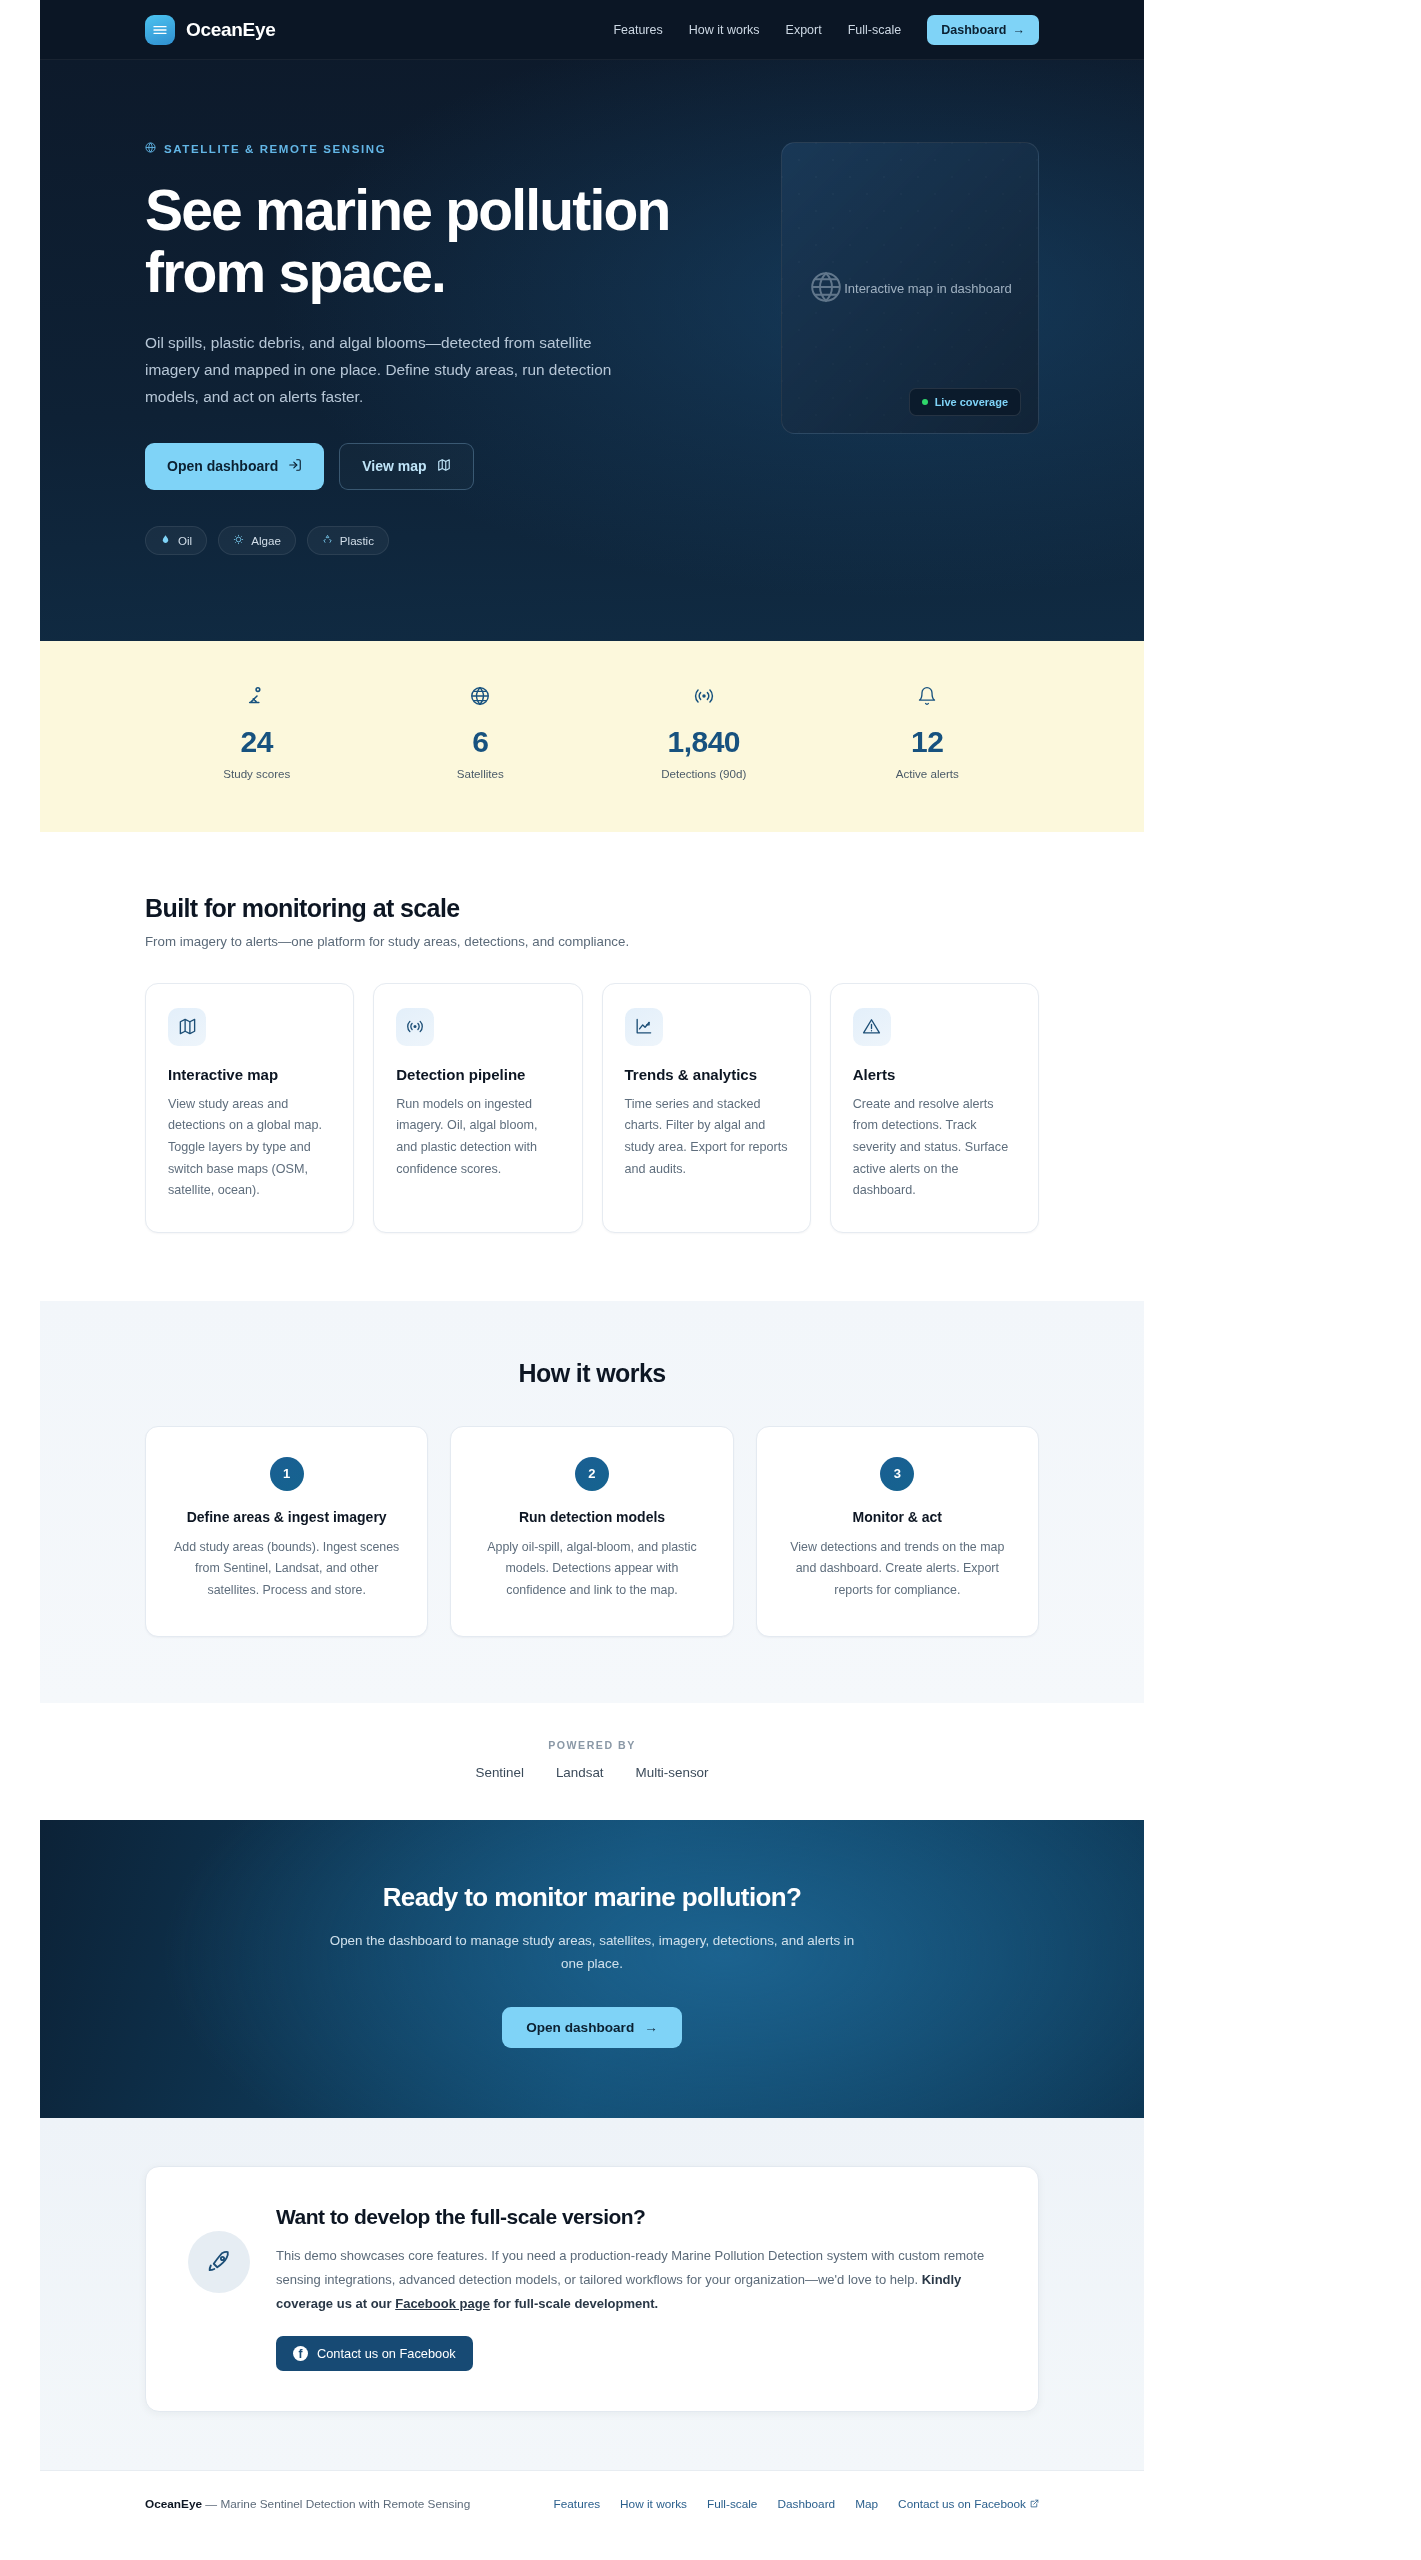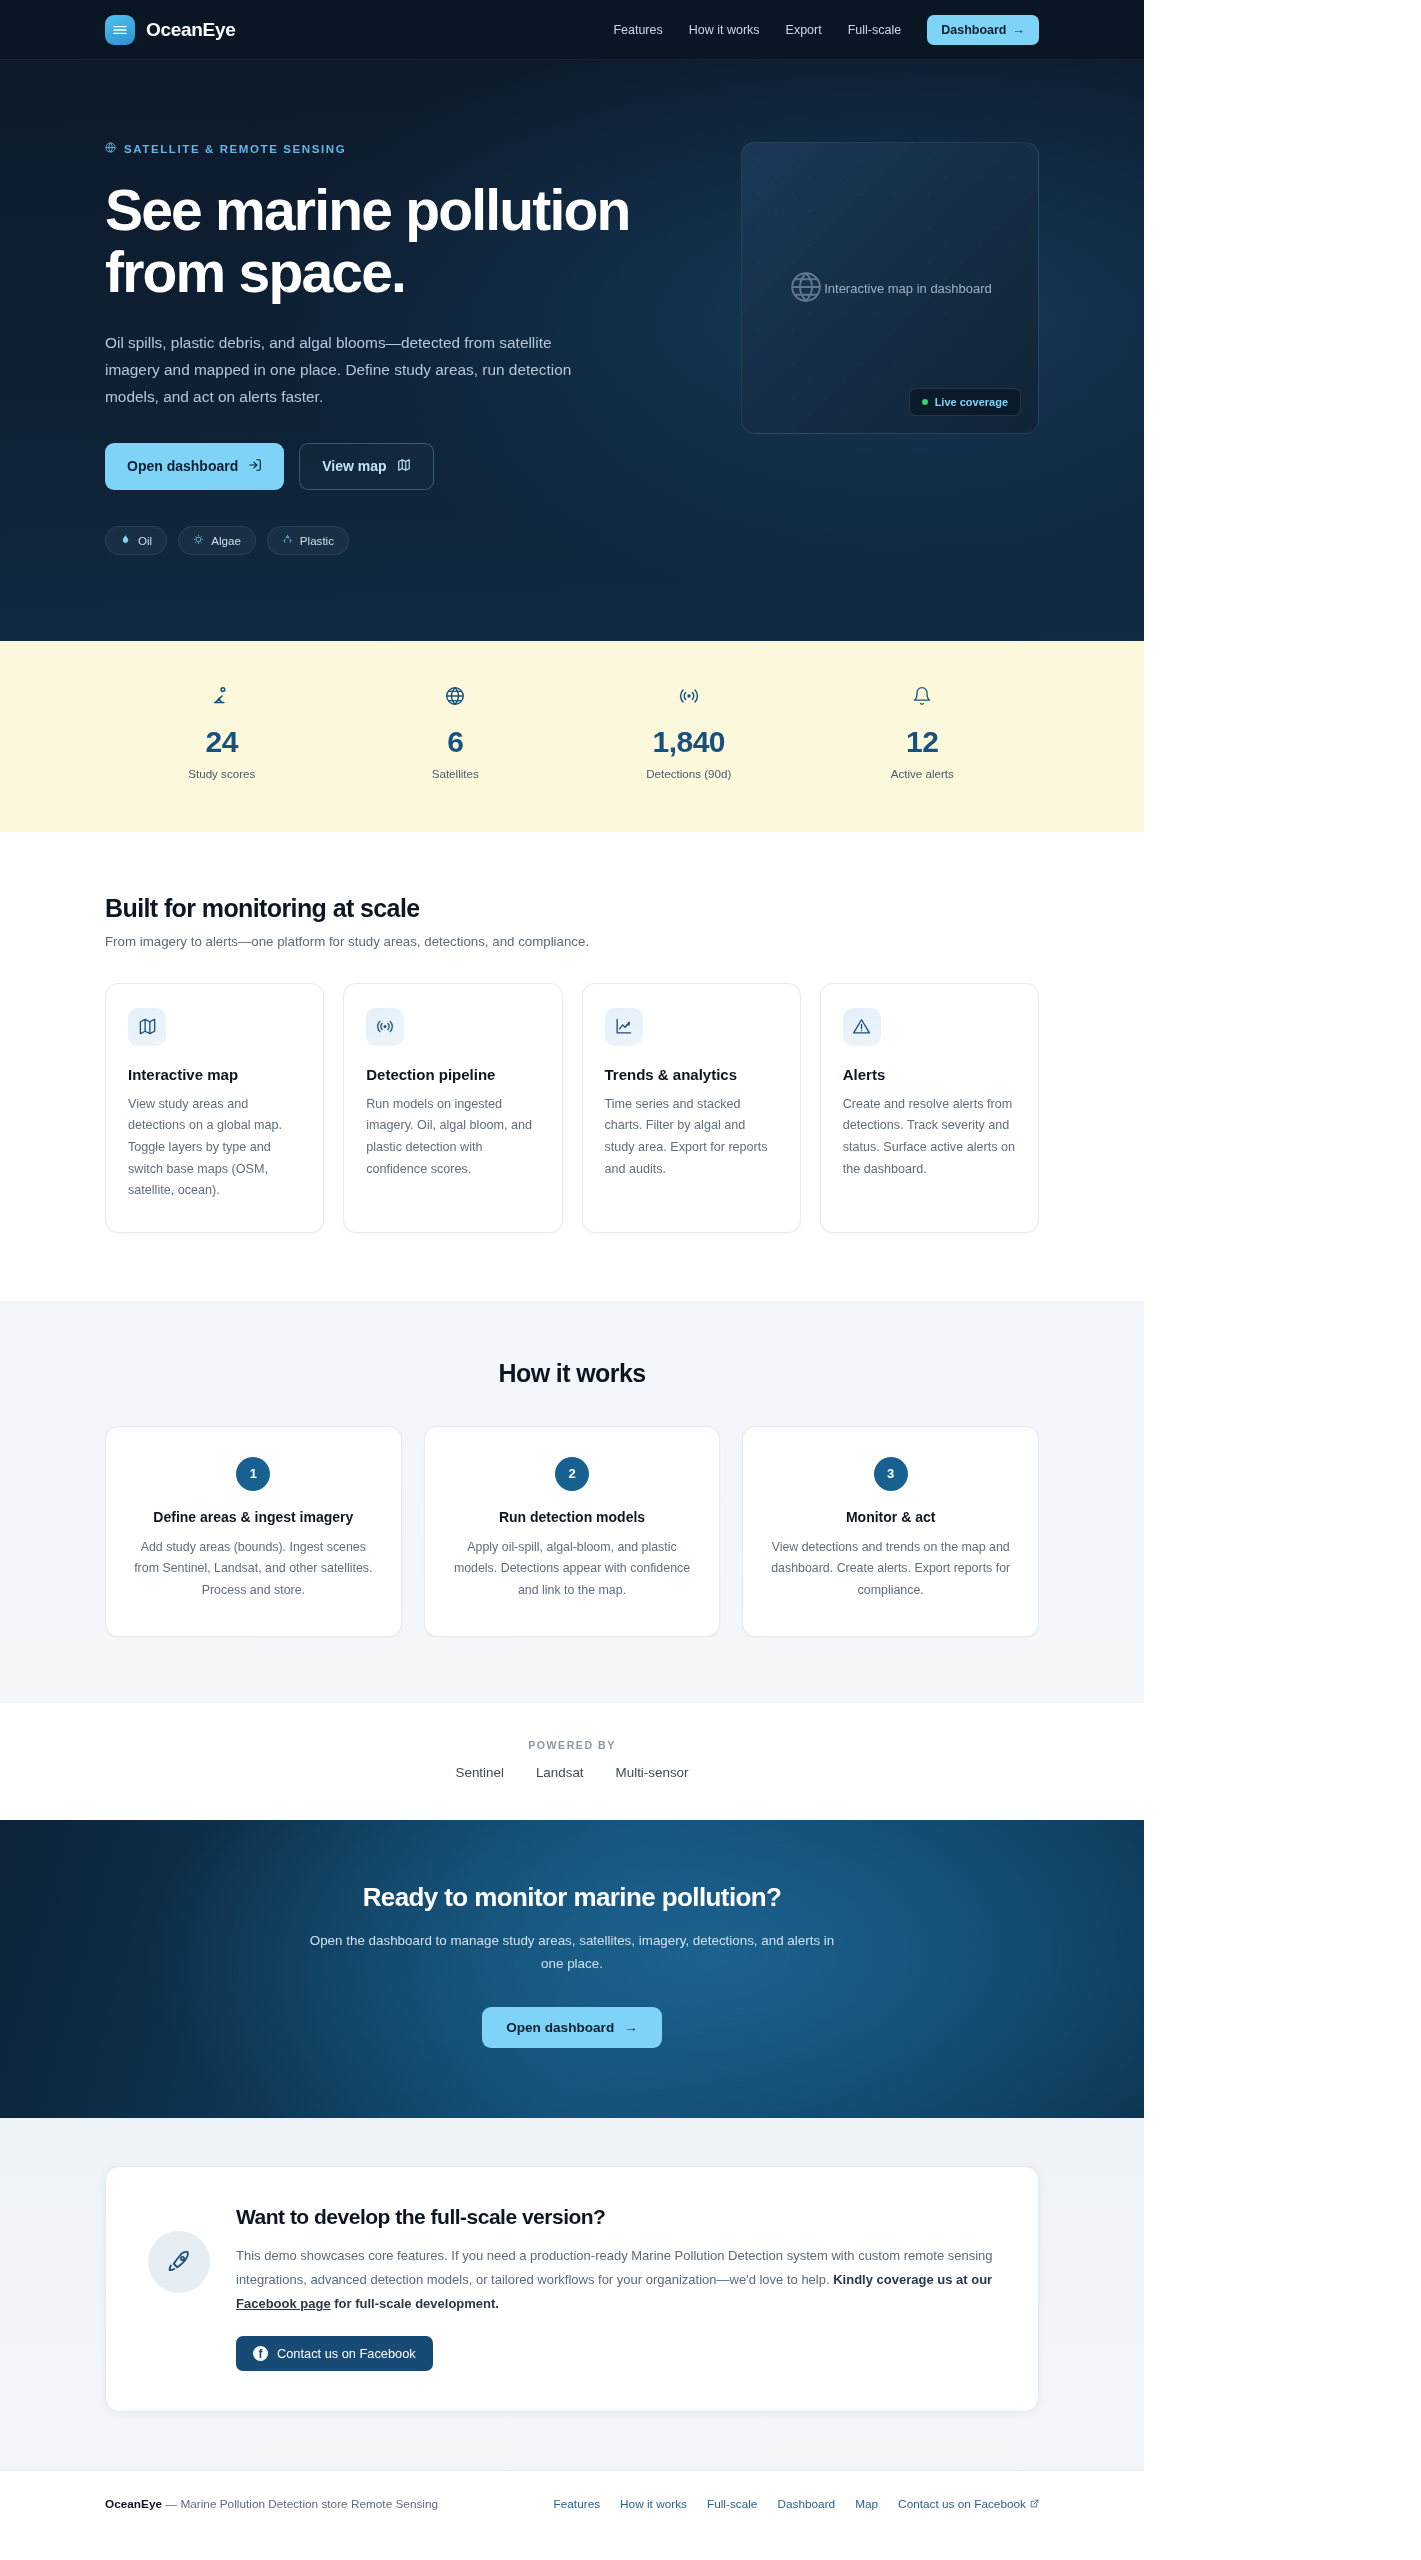--- a/index.html
+++ b/index.html
@@ -3,21 +3,21 @@
 <meta charset="utf-8">
 <title>OceanEye — Marine Pollution Detection with Remote Sensing</title>
 <style>
   * { box-sizing: border-box; margin: 0; padding: 0; }
   html, body {
     width: 1421px;
     background: #ffffff;
     font-family: "Liberation Sans", sans-serif;
     -webkit-font-smoothing: antialiased;
   }
-  .page { width: 1144px; overflow: hidden; }
+  .page { width: 1144px; overflow: hidden; padding-left: 40px; }
 
   
   .header {
     height: 60px;
     background: #0b1625;
     display: flex;
     align-items: center;
     padding: 0 105px 0 105px;
     border-bottom: 1px solid rgba(255,255,255,0.06);
   }
@@ -518,21 +518,21 @@
         <a href="#" class="fb-btn">
           <span class="fb-glyph">f</span>
           <span>Contact us on Facebook</span>
         </a>
       </div>
     </div>
   </div>
 
   <div class="footer">
     <div class="footer-left">
-      <b>OceanEye</b><span> — Marine Pollution Detection store Remote Sensing</span>
+      <b>OceanEye</b><span> — Marine Sentinel Detection with Remote Sensing</span>
     </div>
     <div class="footer-nav">
       <a href="#">Features</a>
       <a href="#">How it works</a>
       <a href="#">Full-scale</a>
       <a href="#">Dashboard</a>
       <a href="#">Map</a>
       <a href="#">
         <span>Contact us on Facebook</span>
         <span>

